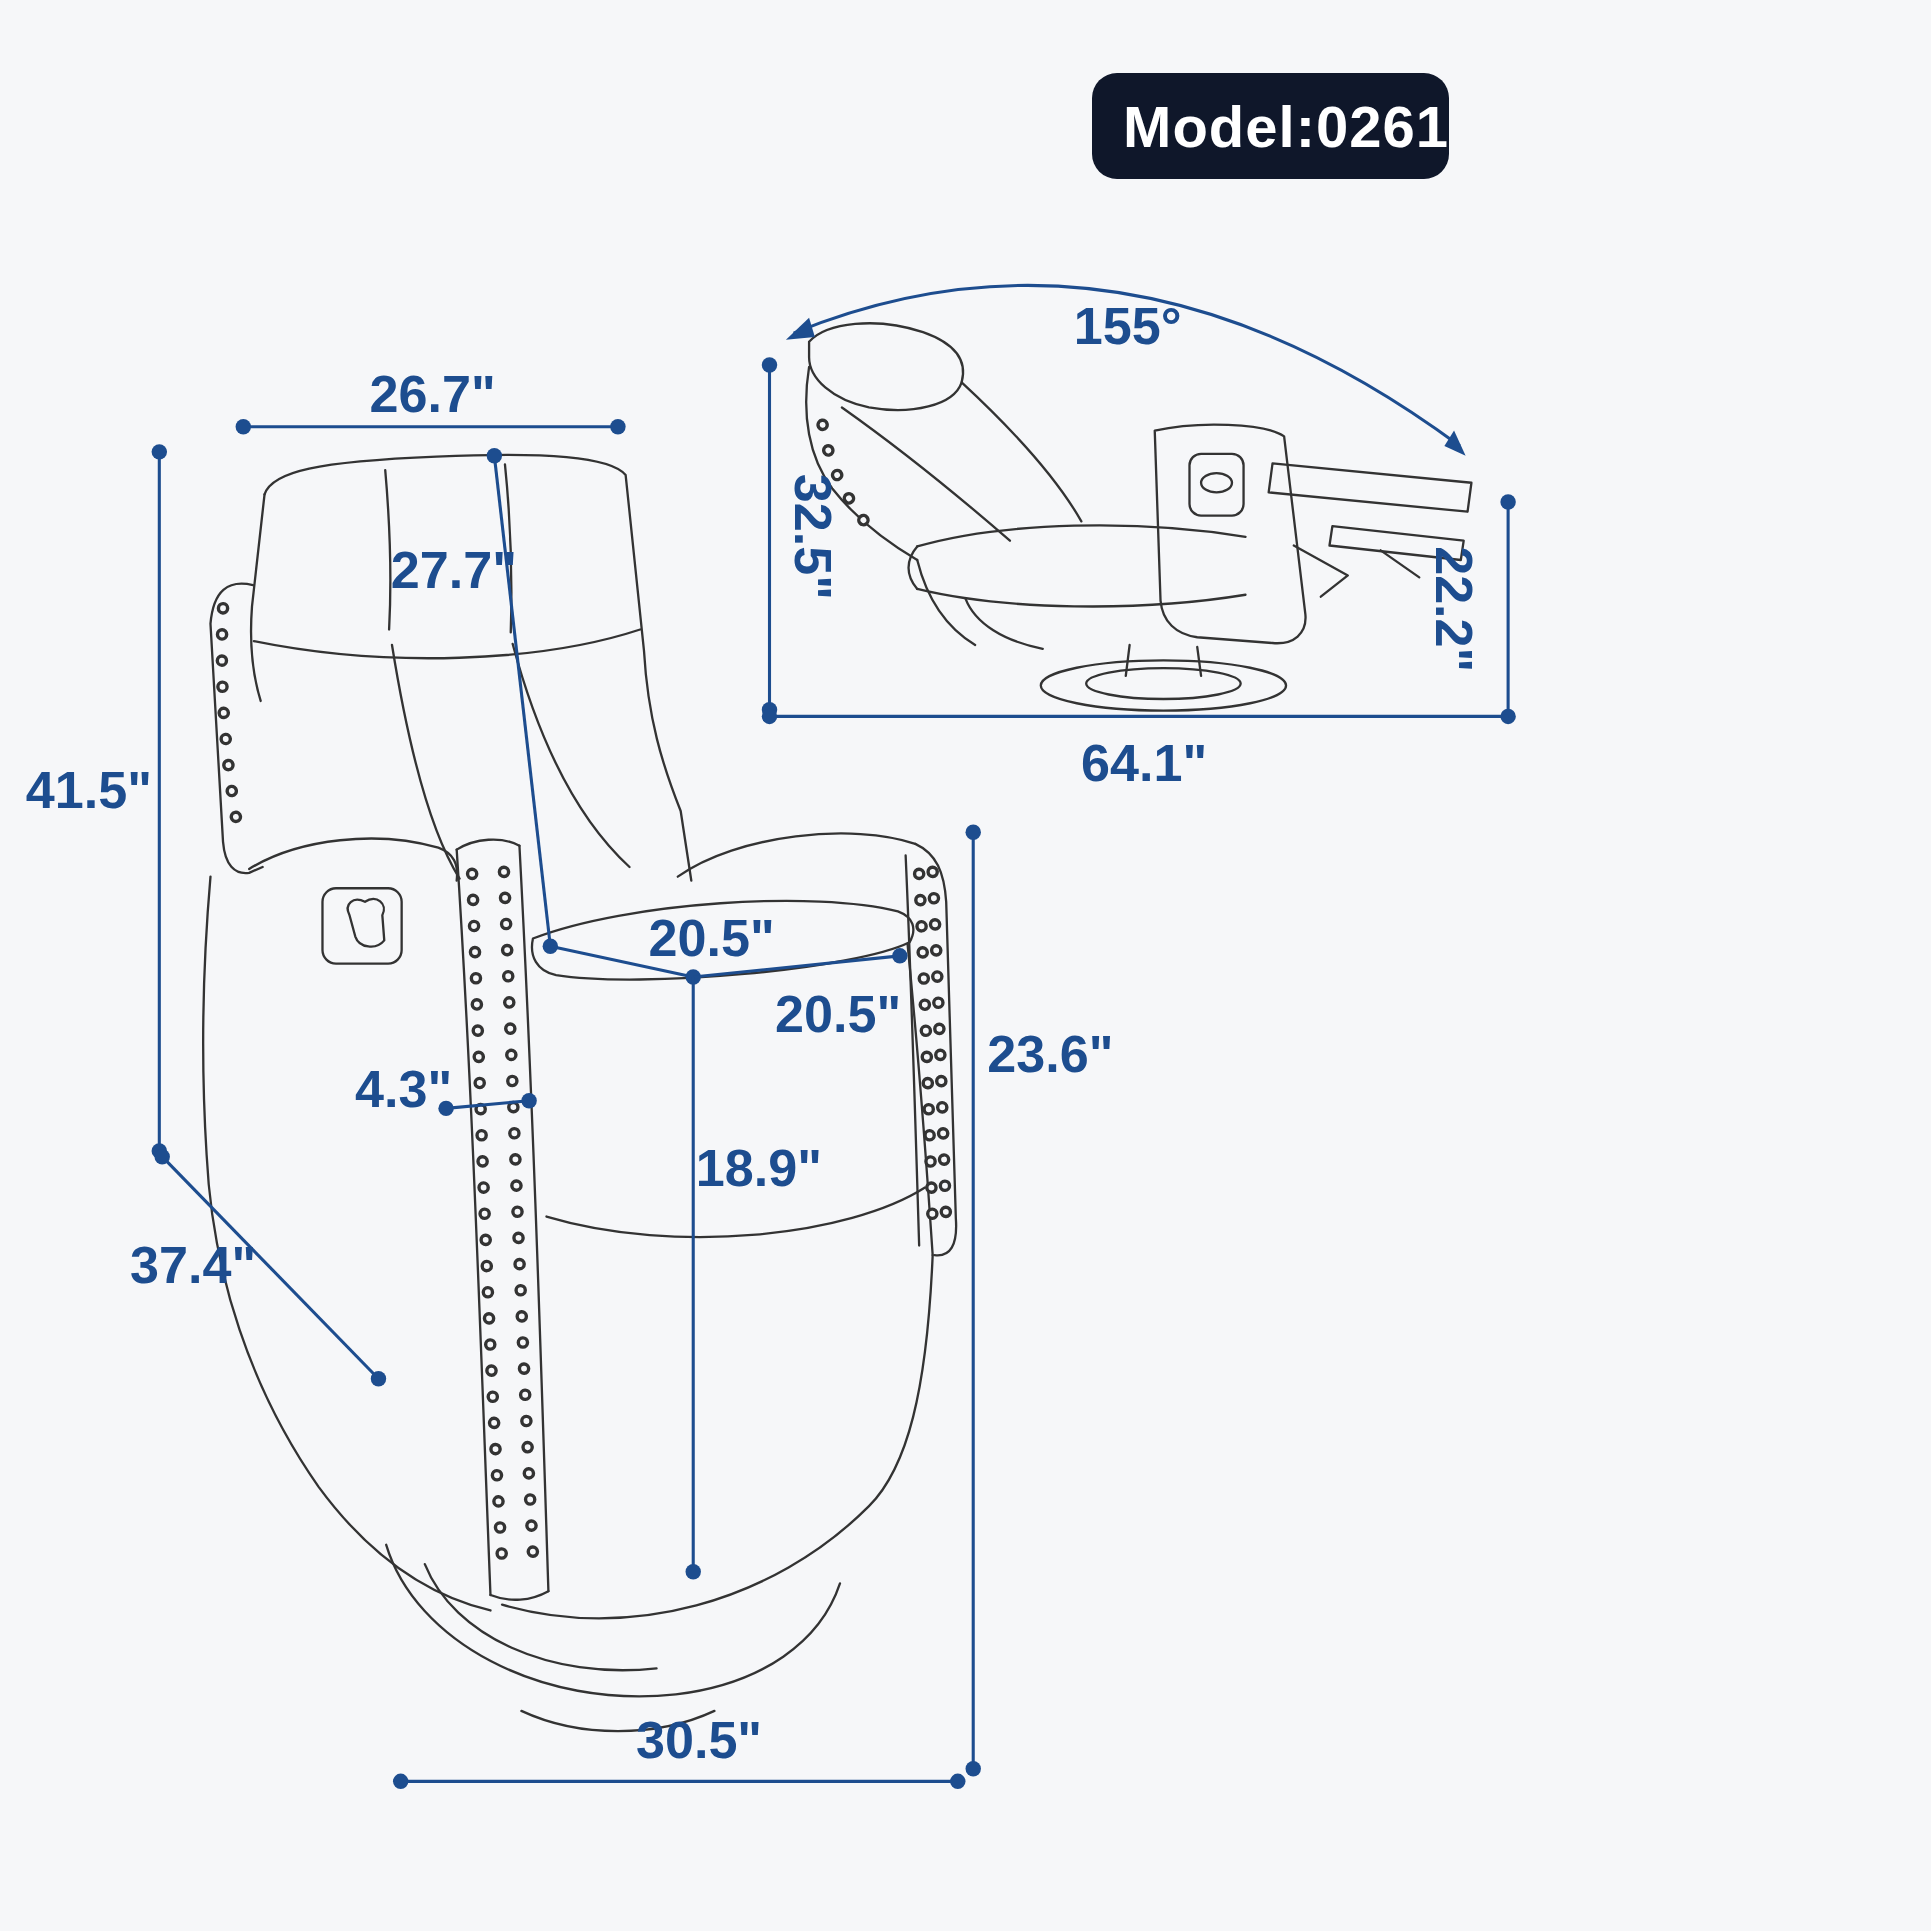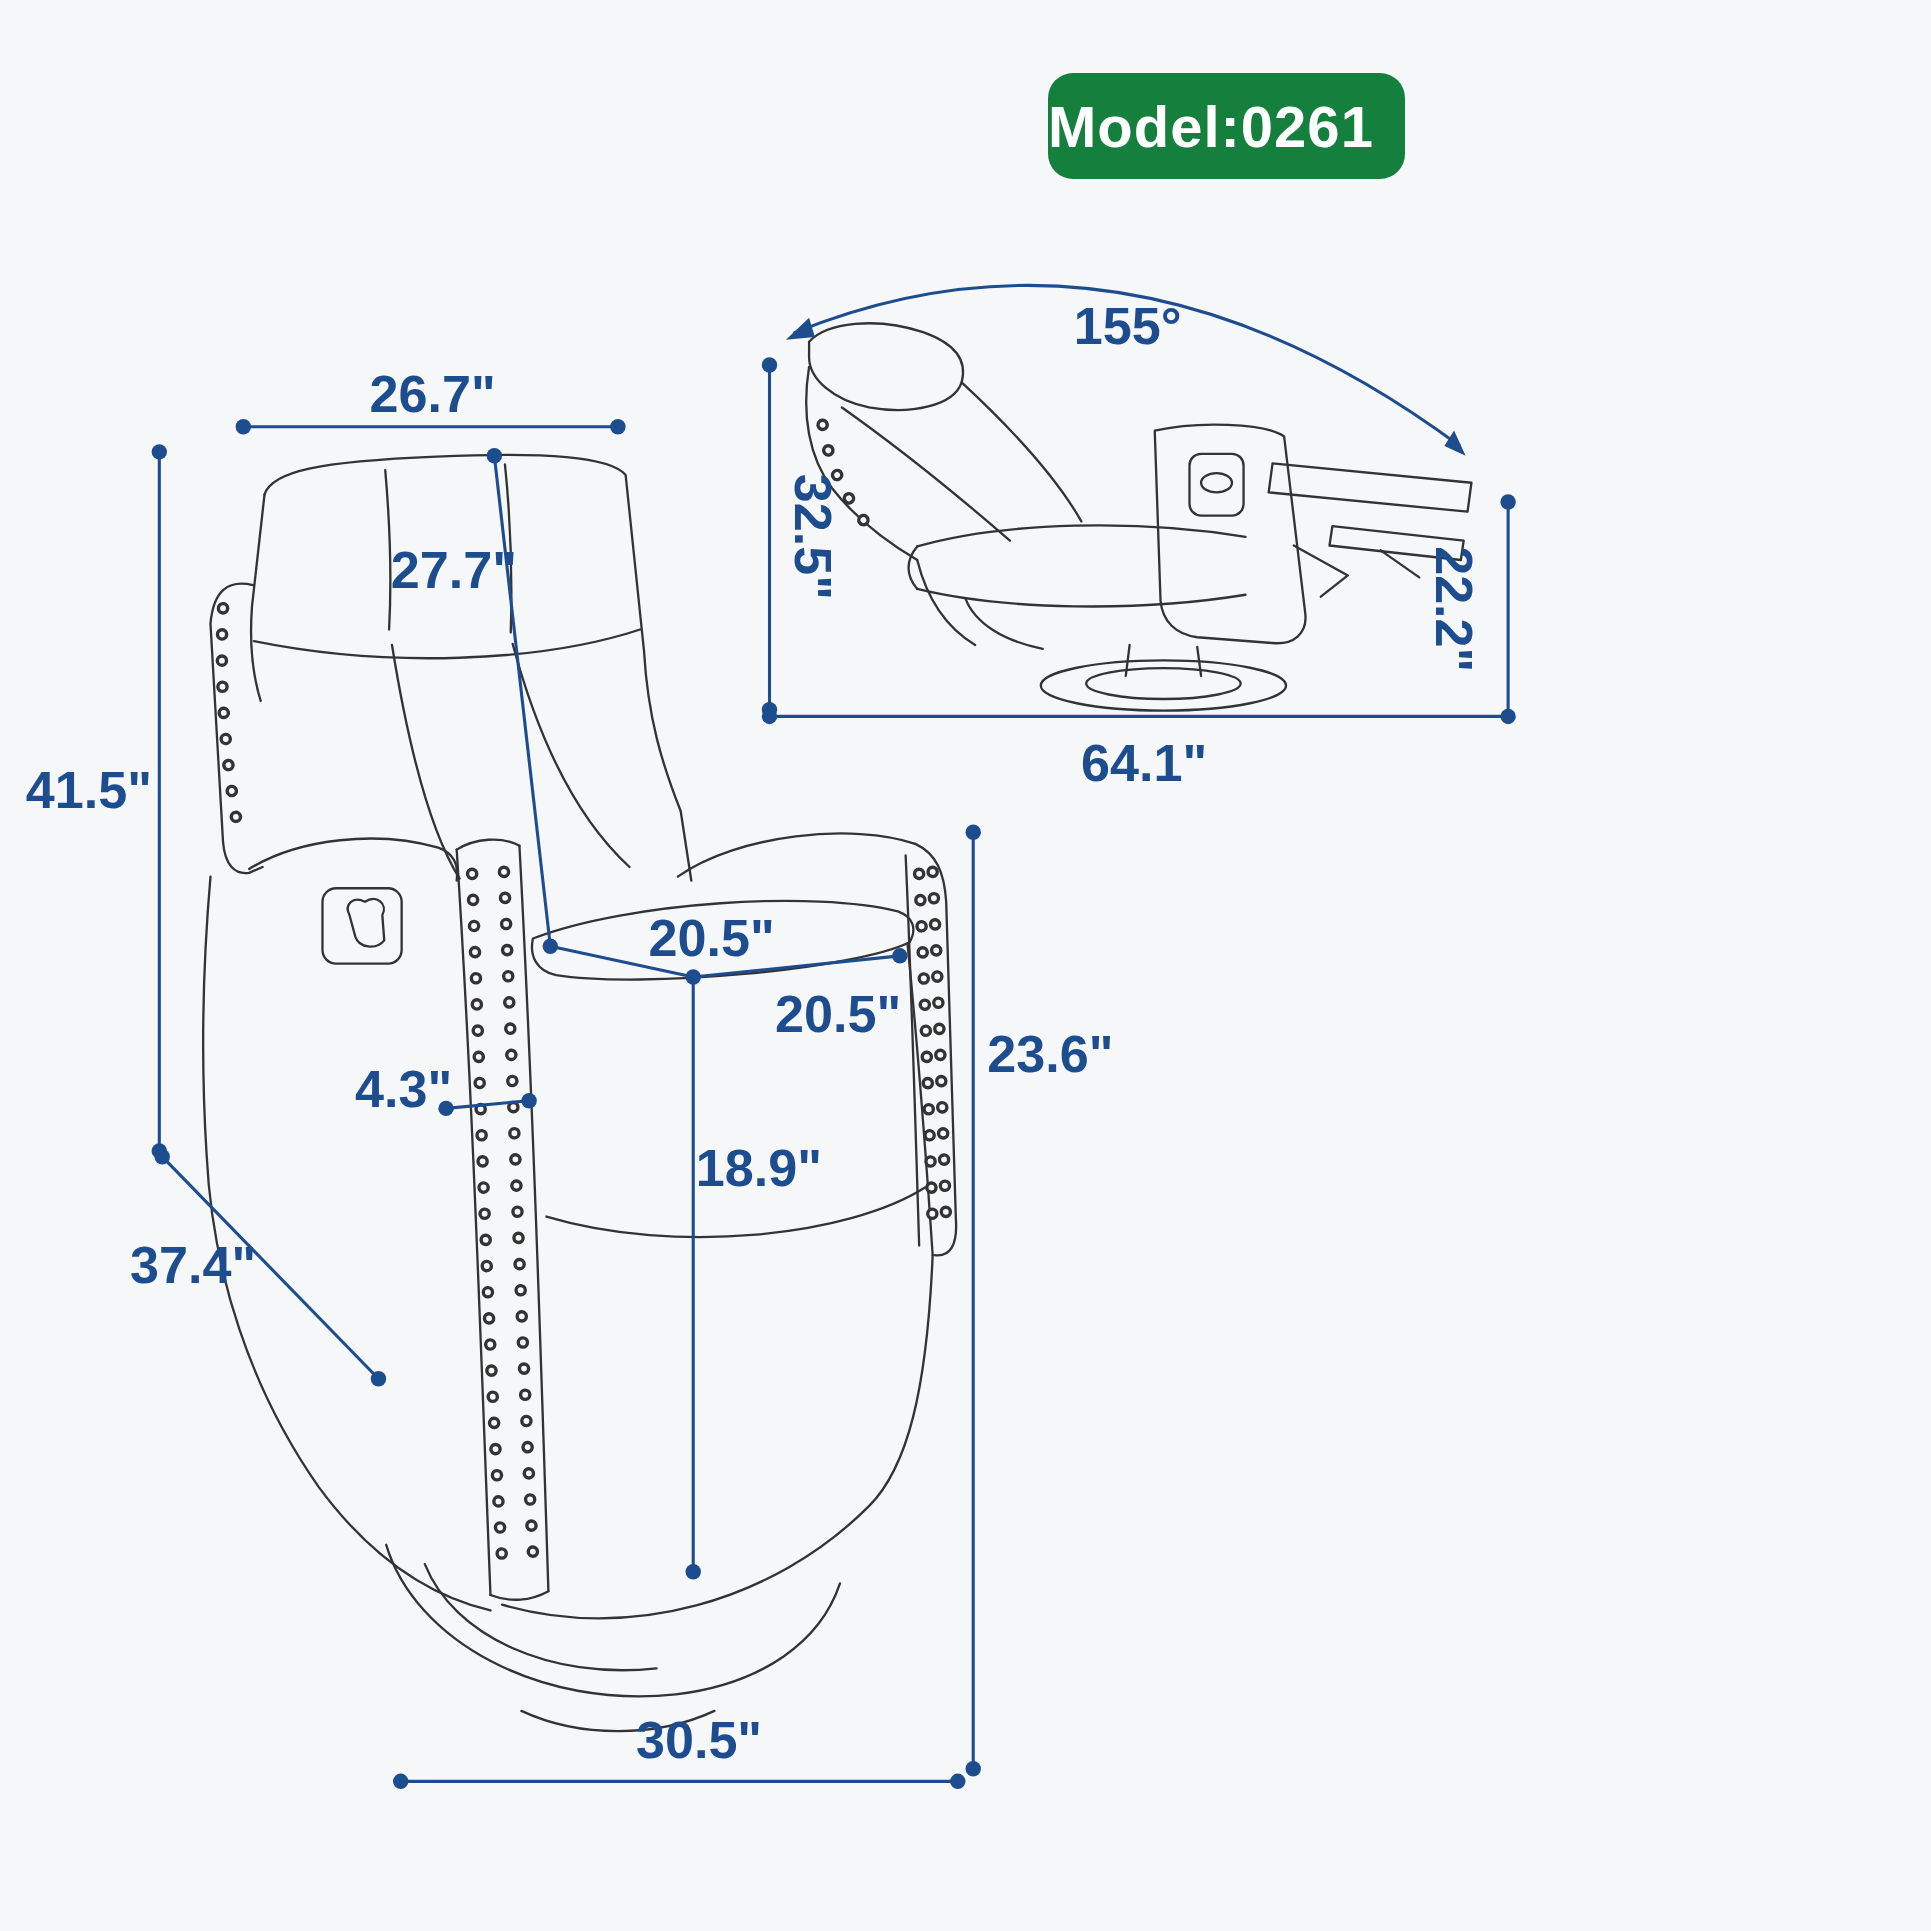--- a/index.html
+++ b/index.html
@@ -1,19 +1,19 @@
 <!DOCTYPE html>
 <html><head>
 <meta charset="utf-8">
 <style>
   html,body{margin:0;padding:0;background:#f6f7f9;}
   .canvas{position:relative;width:1931px;height:1931px;background:#f6f7f9;overflow:hidden;
           font-family:"Liberation Sans",sans-serif;}
-  .badge{position:absolute;left:1048px;top:73px;width:357px;height:106px;background:#15803d;
-         border-radius:25px;display:flex;align-items:center;justify-content:flex-start;}
+  .badge{position:absolute;left:1092px;top:73px;width:357px;height:106px;background:#0f172a;
+         border-radius:25px;display:flex;align-items:center;justify-content:flex-end;}
   .badge span{color:#ffffff;font-size:58px;font-weight:700;letter-spacing:1px;}
   svg{position:absolute;left:0;top:0;}
   .art{stroke:#333333;stroke-width:2.4;fill:none;stroke-linecap:round;stroke-linejoin:round;}
   .nails-outer{stroke:#333333;stroke-width:13;fill:none;stroke-linecap:round;stroke-dasharray:0.1 27;}
   .nails-inner{stroke:#f6f7f9;stroke-width:6;fill:none;stroke-linecap:round;stroke-dasharray:0.1 27;}
   .dim-line{stroke:#1d4d8f;stroke-width:3.2;fill:none;}
   .dim-dot{fill:#1d4d8f;stroke:none;}
   .dim-arrow{fill:#1d4d8f;stroke:none;}
   .dim-label{fill:#1d4d8f;font-size:54px;font-weight:700;text-anchor:middle;}
 </style>

